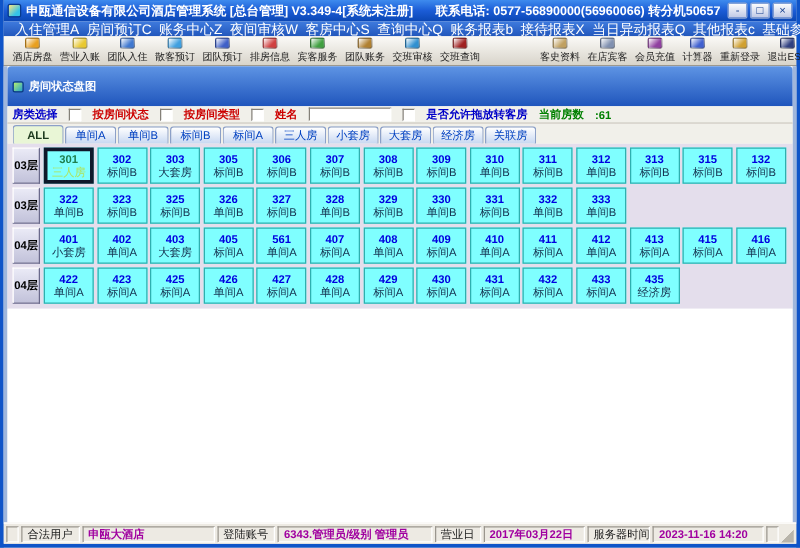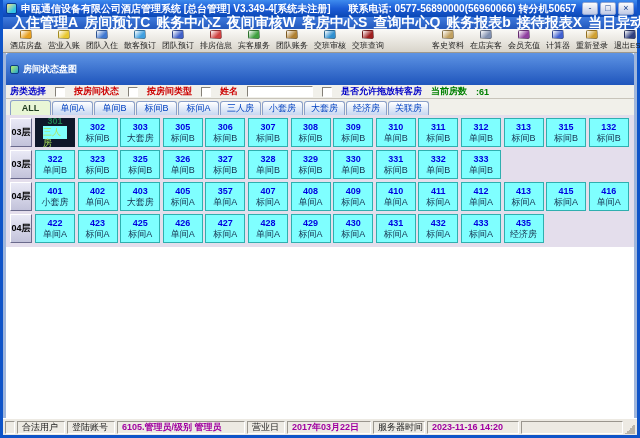--- a/index.html
+++ b/index.html
@@ -12,21 +12,21 @@
   .app-icon { width:11px; height:11px; flex:none; border-radius:2px;
               background:linear-gradient(135deg,#FFE680 0%,#35C4E8 70%); border:1px solid #083A8C; }
   .title-text { font-size:10px; font-weight:bold; white-space:nowrap; }
   .title-contact { font-size:10px; font-weight:bold; white-space:nowrap; margin-left:14px; }
   .win-controls { margin-left:auto; display:flex; gap:2px; }
   .win-btn { width:16px; height:13px; font-size:9px; line-height:11px; text-align:center; color:#123C8C;
              background:linear-gradient(180deg,#FDFDFD,#BFC9E6); border:1px solid #8FA6D4; border-radius:2px; }
   
   .menubar { height:12px; flex:none; display:flex; align-items:center; padding:0 6px;
              background:linear-gradient(180deg,#3F7BDE,#2257BC); }
-  .menu-item { color:#fff; font-size:14px; font-weight:bold; padding:0 3px; white-space:nowrap; }
+  .menu-item { color:#fff; font-size:11px; font-weight:normal; padding:0 3px; white-space:nowrap; }
   
   .toolbar { height:24px; flex:none; display:flex; align-items:center; padding:0 4px;
              background:linear-gradient(180deg,#FBFAF7,#D8D4CA); border-bottom:1px solid #9C988E; }
   .tool-group { display:flex; align-items:flex-start; }
   .tool-group.right { margin-left:42px; }
   .tool-btn { display:flex; flex-direction:column; align-items:center; justify-content:center;
               padding:1px 3px; cursor:default; }
   .tool-icon { width:12px; height:9px; border-radius:2px; border:1px solid rgba(0,0,0,.3); }
   .tool-label { font-size:8px; color:#1a1a1a; white-space:nowrap; margin-top:1px; }
   
@@ -58,21 +58,21 @@
   .grid { flex:none; background:#E4DEEC; padding:3px 2px 1px 4px; }
   .grid-row { display:flex; margin-bottom:3px; }
   .floor-label { width:22px; height:29px; flex:none; margin-right:3px; display:flex; align-items:center;
                  justify-content:center; font-size:9px; font-weight:bold; color:#000;
                  background:linear-gradient(180deg,#EAEAF6,#C2C2DA);
                  border:1px solid; border-color:#FFFFFF #6A6A8C #6A6A8C #FFFFFF; }
   .room-cell { width:40px; height:29px; flex:none; margin-right:2.6px; display:flex; flex-direction:column;
                align-items:center; justify-content:center; background:#7FFFFF; border:1px solid #2FAFAF; }
   .room-no { font-size:9px; font-weight:bold; color:#0000E0; line-height:11px; }
   .room-type { font-size:9px; color:#15314F; line-height:11px; }
-  .room-cell.selected { border:8px solid #0f172a; }
+  .room-cell.selected { border:3px solid #0f172a; }
   .room-cell.selected .room-no { color:#1F8050; }
   .room-cell.selected .room-type { color:#AEE45C; }
   .blank-area { flex:1; background:#fff; }
   
   .statusbar { height:17px; flex:none; display:flex; align-items:center; gap:2px; padding:1px 2px;
                background:#EDEAE3; border-top:1px solid #fff; font-size:9px; }
   .seg { height:13px; display:flex; align-items:center; padding:0 4px; white-space:nowrap; overflow:hidden;
          border:1px solid; border-color:#9A968E #FFFFFF #FFFFFF #9A968E; }
   .seg.label { color:#1a1a1a; }
   .seg.value { color:#A000A0; font-weight:bold; }
@@ -337,21 +337,21 @@
           </div>
           <div class="room-cell">
             <span class="room-no">403</span>
             <span class="room-type">大套房</span>
           </div>
           <div class="room-cell">
             <span class="room-no">405</span>
             <span class="room-type">标间A</span>
           </div>
           <div class="room-cell">
-            <span class="room-no">357</span>
+            <span class="room-no">561</span>
             <span class="room-type">单间A</span>
           </div>
           <div class="room-cell">
             <span class="room-no">407</span>
             <span class="room-type">标间A</span>
           </div>
           <div class="room-cell">
             <span class="room-no">408</span>
             <span class="room-type">单间A</span>
           </div>
@@ -436,22 +436,23 @@
           </div>
         </div>
       </div>
 
     <div class="blank-area"></div>
   </div>
 
   <div class="statusbar">
     <span class="seg" style="width:6px"></span>
     <span class="seg label" style="width:48px">合法用户</span>
+    <span class="seg value" style="width:110px">申瓯大酒店</span>
     <span class="seg label" style="width:48px">登陆账号</span>
-    <span class="seg value" style="width:128px">6105.管理员/级别 管理员</span>
+    <span class="seg value" style="width:128px">6343.管理员/级别 管理员</span>
     <span class="seg label" style="width:38px">营业日</span>
     <span class="seg value" style="width:84px">2017年03月22日</span>
     <span class="seg label" style="width:52px">服务器时间</span>
     <span class="seg value" style="width:92px">2023-11-16 14:20</span>
     <span class="seg fill"></span>
     <span class="grip"></span>
   </div>
 
 </div>
 

